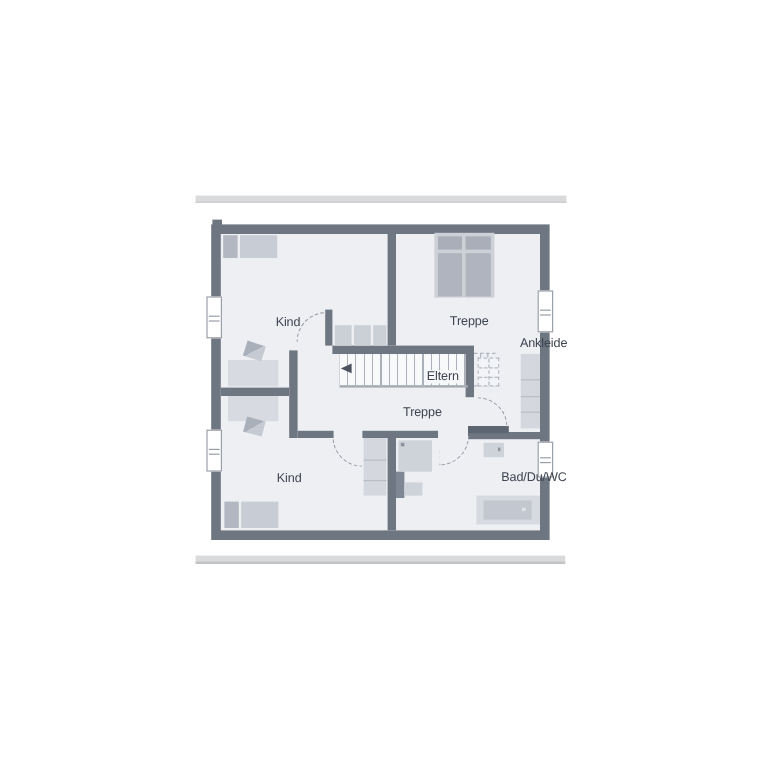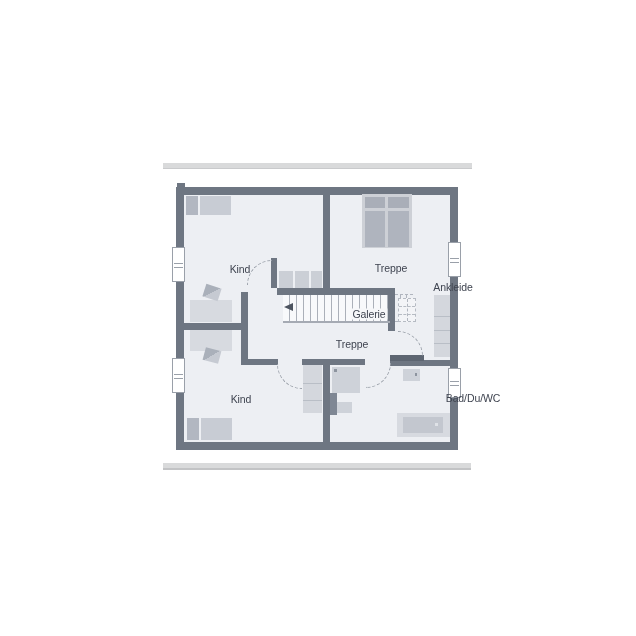--- a/index.html
+++ b/index.html
@@ -117,18 +117,18 @@
     <div style="position:absolute;right:3px;top:4px;width:2px;height:3px;background:#8d949f;"></div>
   </div>
   <div class="furn-light" style="left:397px;top:413px;width:53px;height:24px;">
     <div style="position:absolute;left:6px;top:4px;width:40px;height:16px;background:#c3c7cf;"></div>
     <div style="position:absolute;left:38px;top:10px;width:3px;height:3px;background:#dfe2e7;"></div>
   </div>
 
   <div class="lbl" style="left:216px;top:269px;">Kind</div>
   <div class="lbl" style="left:367px;top:268px;">Treppe</div>
   <div class="lbl" style="left:429px;top:287px;">Ankleide</div>
-  <div class="lbl" style="left:369px;top:314px;background:#f6f7f9;padding:0 2px;">Galerie</div>
+  <div class="lbl" style="left:369px;top:314px;background:#f6f7f9;padding:0 2px;">Eltern</div>
   <div class="lbl" style="left:328px;top:344px;">Treppe</div>
   <div class="lbl" style="left:217px;top:399px;">Kind</div>
-  <div class="lbl" style="left:421px;top:398px;margin-left:28px;">Bad/Du/WC</div>
+  <div class="lbl" style="left:421px;top:398px;">Bad/Du/WC</div>
 
 </div>
 
 </body></html>

